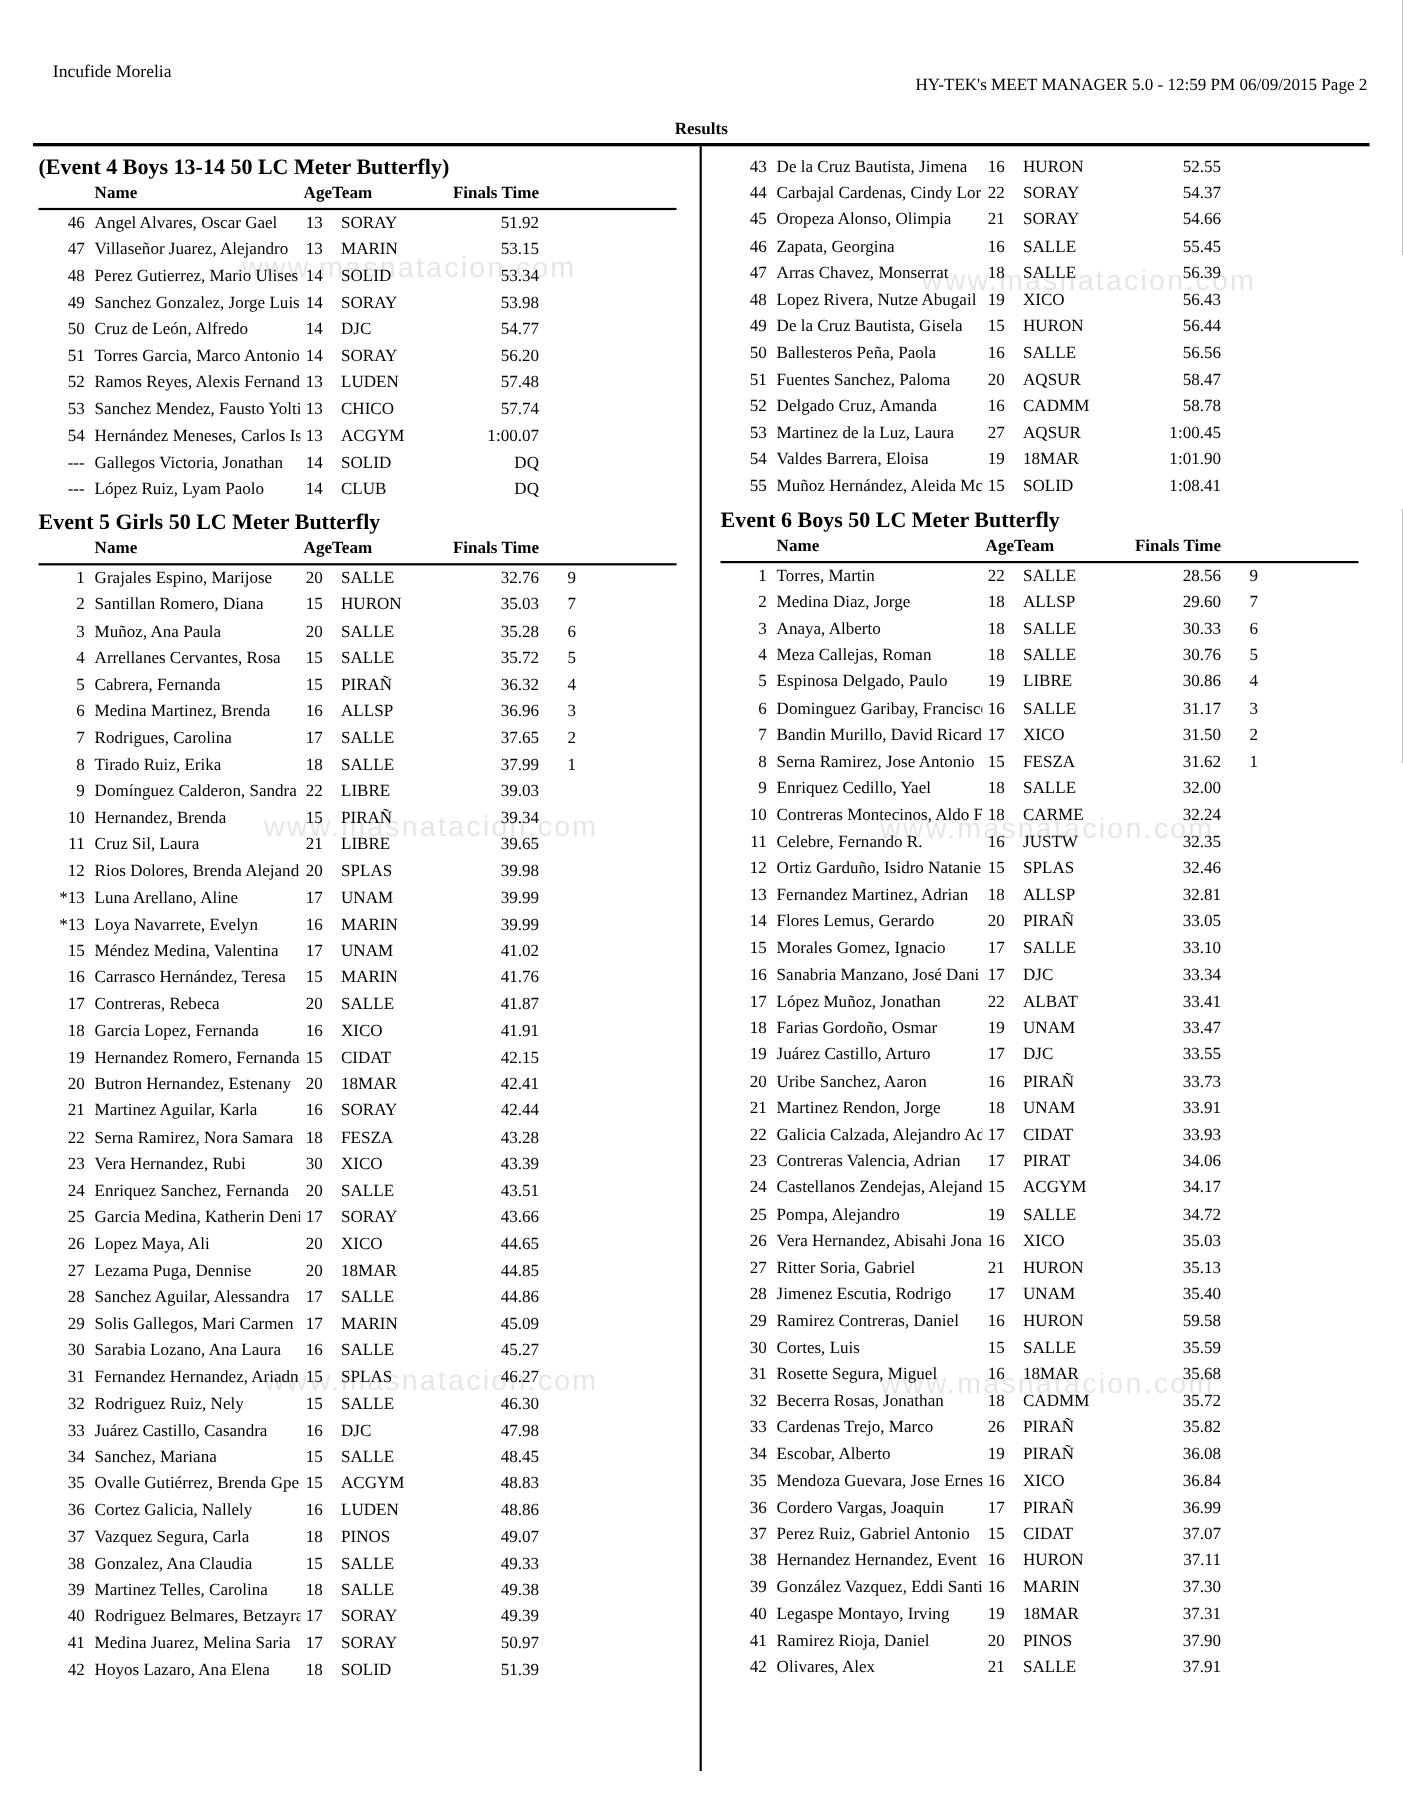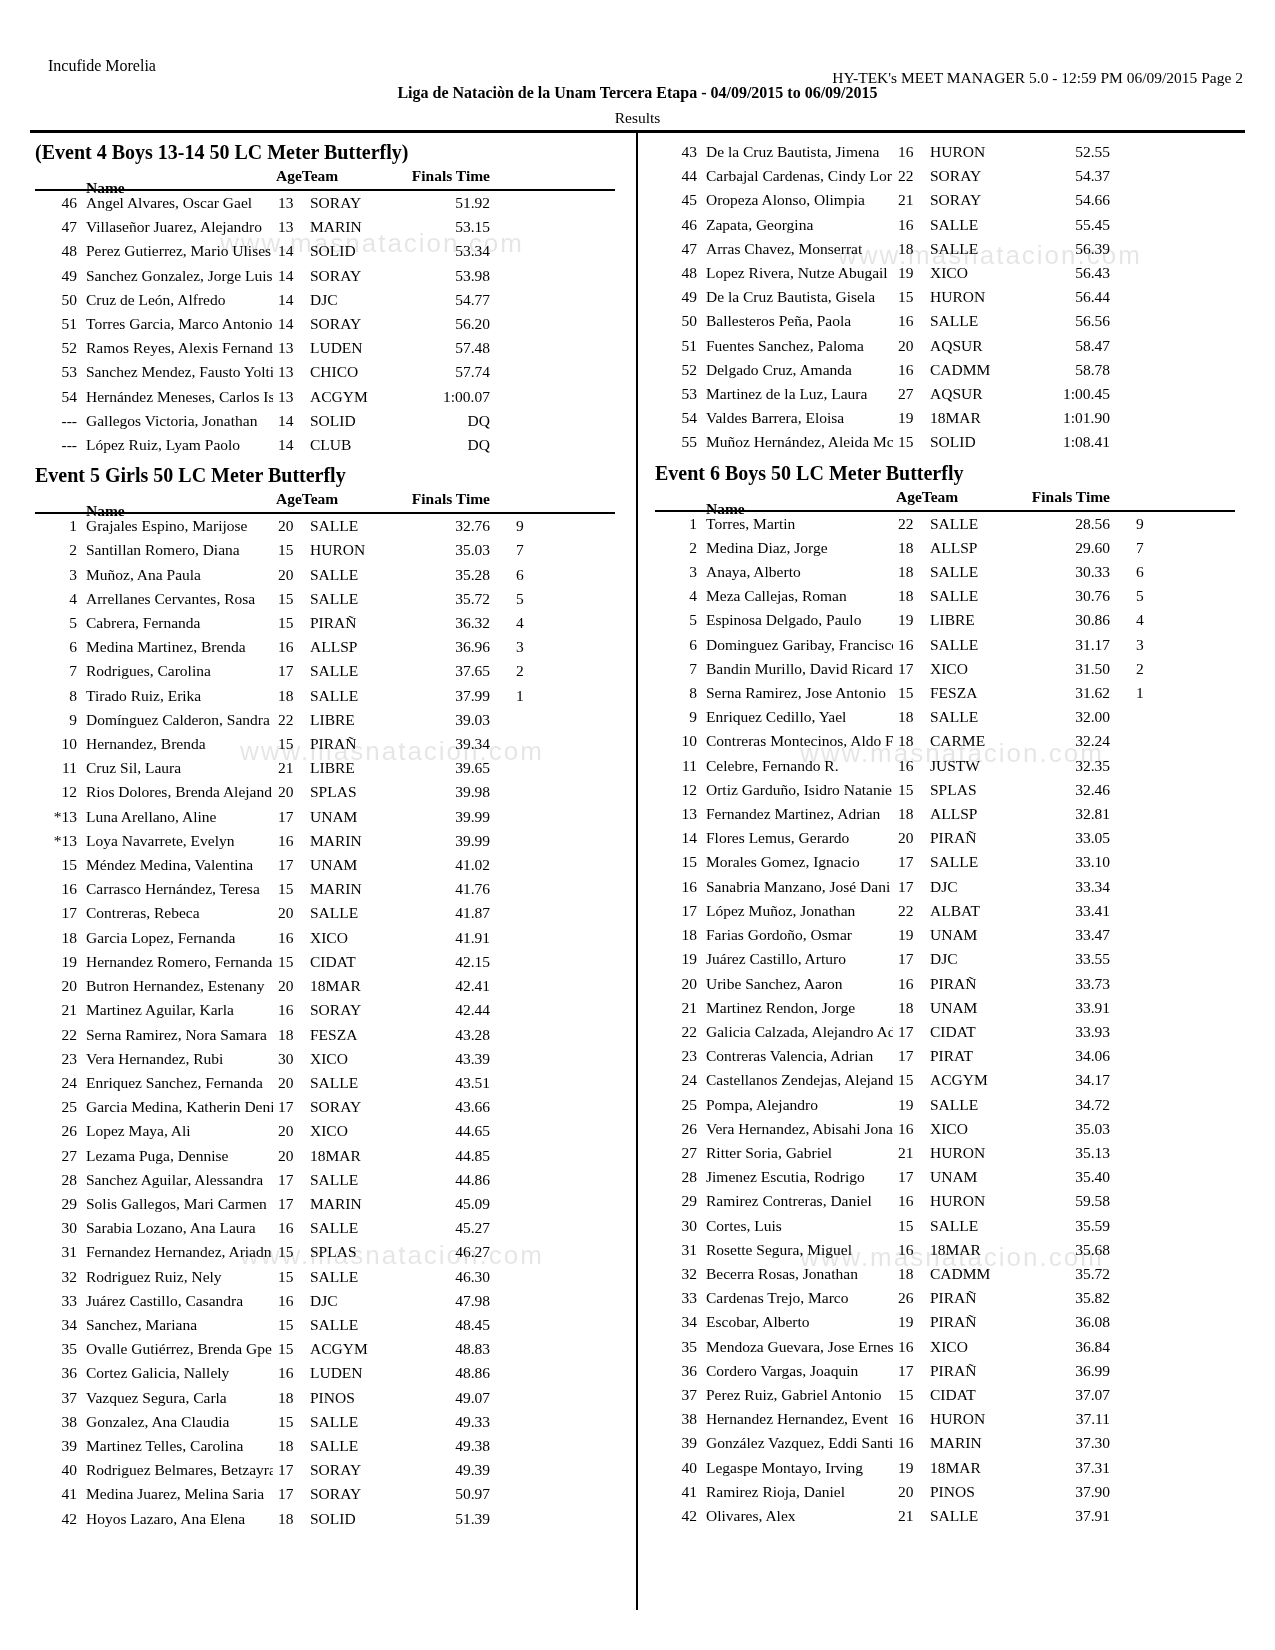--- a/index.html
+++ b/index.html
@@ -8,33 +8,33 @@
     width:1275px;height:1650px;
     background:#ffffff;
     font-family:"Liberation Serif", serif;
     color:#000;
     overflow:hidden;
     margin:0 auto;
   }
   .hdr-left{position:absolute;left:48px;top:57px;font-size:16px;white-space:nowrap;text-align:center;}
   .hdr-right{position:absolute;right:32px;top:69px;font-size:15.5px;white-space:nowrap;}
   .doc-title{position:absolute;left:0;top:84px;width:100%;text-align:center;font-weight:bold;font-size:16px;}
-  .results-label{position:absolute;left:0;top:109px;width:100%;text-align:center;font-weight:normal;font-size:15.5px;}
+  .results-label{position:absolute;left:0;top:109px;width:100%;text-align:center;font-weight:bold;font-size:15.5px;}
   .main-rule{position:absolute;left:30px;top:130px;width:1215px;height:3px;background:#000;}
   .col-divider{position:absolute;left:636px;top:133px;width:2px;height:1477px;background:#000;}
 
   .col{position:absolute;top:140px;width:580px;}
   .col-left{left:35px;}
   .col-right{left:655px;}
 
   .event-section{margin-bottom:6px;}
   .event-title{font-weight:bold;font-size:20px;line-height:24px;white-space:nowrap;}
 
   .thead{position:relative;height:25px;border-bottom:2.5px solid #000;font-weight:bold;font-size:15.5px;line-height:24px;}
-  .h-name{position:absolute;left:51px;margin-top:12px;}
+  .h-name{position:absolute;left:51px;}
   .h-ageteam{position:absolute;left:241px;}
   .h-finals{position:absolute;right:125px;white-space:nowrap;}
 
   .row{
     display:grid;
     grid-template-columns:42px 196px 37px 115px 65px 1fr;
     line-height:24.2px;font-size:15.5px;
   }
   .row .place{text-align:right;white-space:nowrap;}
   .row .name{padding-left:9px;white-space:nowrap;overflow:hidden;}
@@ -59,21 +59,20 @@
 
   <div class="watermark" style="left:220px;top:228px;">www.masnatacion.com</div>
   <div class="watermark" style="left:838px;top:240px;">www.masnatacion.com</div>
   <div class="watermark" style="left:240px;top:736px;">www.masnatacion.com</div>
   <div class="watermark" style="left:800px;top:738px;">www.masnatacion.com</div>
   <div class="watermark" style="left:240px;top:1240px;">www.masnatacion.com</div>
   <div class="watermark" style="left:800px;top:1242px;">www.masnatacion.com</div>
 
   <div class="hdr-left">Incufide Morelia</div>
   <div class="hdr-right">HY-TEK's MEET MANAGER 5.0 - 12:59 PM  06/09/2015  Page 2</div>
-  <div class="doc-title">Liga de Nataciòn de la Unam Tercera Etapa - 04/09/2015 to 06/09/2015</div>
   <div class="results-label">Results</div>
   <div class="main-rule"></div>
   <div class="col-divider"></div>
 
   <div class="col col-left">
     <div class="event-section">
         <div class="event-title">(Event 4  Boys 13-14 50 LC Meter Butterfly)</div>
         <div class="thead">
           <span class="h-name">Name</span>
           <span class="h-ageteam">AgeTeam</span>

